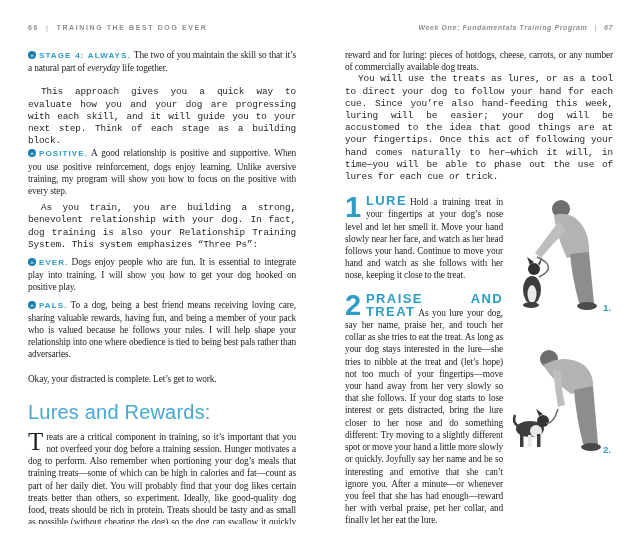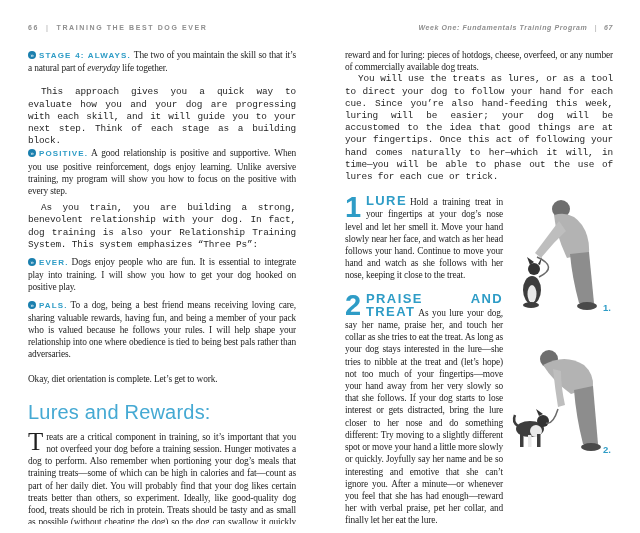--- a/index.html
+++ b/index.html
@@ -83,39 +83,39 @@
     </p>
 
     <p class="serif indent smallgap-after">As you train, you are building a strong, benevolent relationship with your dog. In fact, dog training is also your Relationship Training System. This system emphasizes “Three Ps”:</p>
     <p class="serif smallgap-after">
       <span class="bullet-icon"></span><span class="blue-label">EVER.</span><span>Dogs enjoy people who are fun. It is essential to integrate play into training. I will show you how to get your dog hooked on positive play.</span>
     </p>
     <p class="serif gap-after">
       <span class="bullet-icon"></span><span class="blue-label">PALS.</span><span>To a dog, being a best friend means receiving loving care, sharing valuable rewards, having fun, and being a member of your pack who is valued because he follows your rules. I will help shape your relationship into one where obedience is tied to being best pals rather than adversaries.</span>
     </p>
 
-    <p class="serif">Okay, diet orientation is complete. Let’s get to work.</p>
+    <p class="serif">Okay, your distracted is complete. Let’s get to work.</p>
 
     <h2 class="section-heading">
       <span style="display:block">Lures and Rewards:</span>
     </h2>
 
     <p class="serif">
       <span class="dropcap">T</span><span>reats are a critical component in training, so it’s important that you not overfeed your dog before a training session. Hunger motivates a dog to perform. Also remember when portioning your dog’s meals that training treats—some of which can be high in calories and fat—count as part of her daily diet. You will probably find that your dog likes certain treats better than others, so experiment. Ideally, like good-quality dog food, treats should be rich in protein. Treats should be tasty and as small as possible (without cheating the dog) so the dog can swallow it quickly and not lose focus on you and the next training moment. Likewise, soft treats are better to use than crunchy ones; since they can be swallowed more quickly, your dog can refocus on you right away. Anything your dog enjoys can be used as a treat</span>
     </p>
   </div>
 
   <div class="page page-right">
     <div class="runhead runhead-right">
       <span>Week One: Fundamentals Training Program</span>
       <span class="sep">|</span>
       <span>67</span>
     </div>
 
-    <p class="serif">reward and for luring: pieces of hotdogs, cheese, overfeed, or any number of commercially available dog treats.</p>
+    <p class="serif">reward and for luring: pieces of hotdogs, cheese, carrots, or any number of commercially available dog treats.</p>
     <p class="serif indent gap-after">You will use the treats as lures, or as a tool to direct your dog to follow your hand for each cue. Since you’re also hand-feeding this week, luring will be easier; your dog will be accustomed to the idea that good things are at your fingertips. Once this act of following your hand comes naturally to her—which it will, in time—you will be able to phase out the use of lures for each cue or trick.</p>
 
     <div class="steps-row">
       <div class="steps-col">
 
         <p class="serif step">
           <span class="step-number">1</span><span class="step-label">LURE</span><span>Hold a training treat in your fingertips at your dog’s nose level and let her smell it. Move your hand slowly near her face, and watch as her head follows your hand. Continue to move your hand and watch as she follows with her nose, keeping it close to the treat.</span>
         </p>
 
         <p class="serif step">

